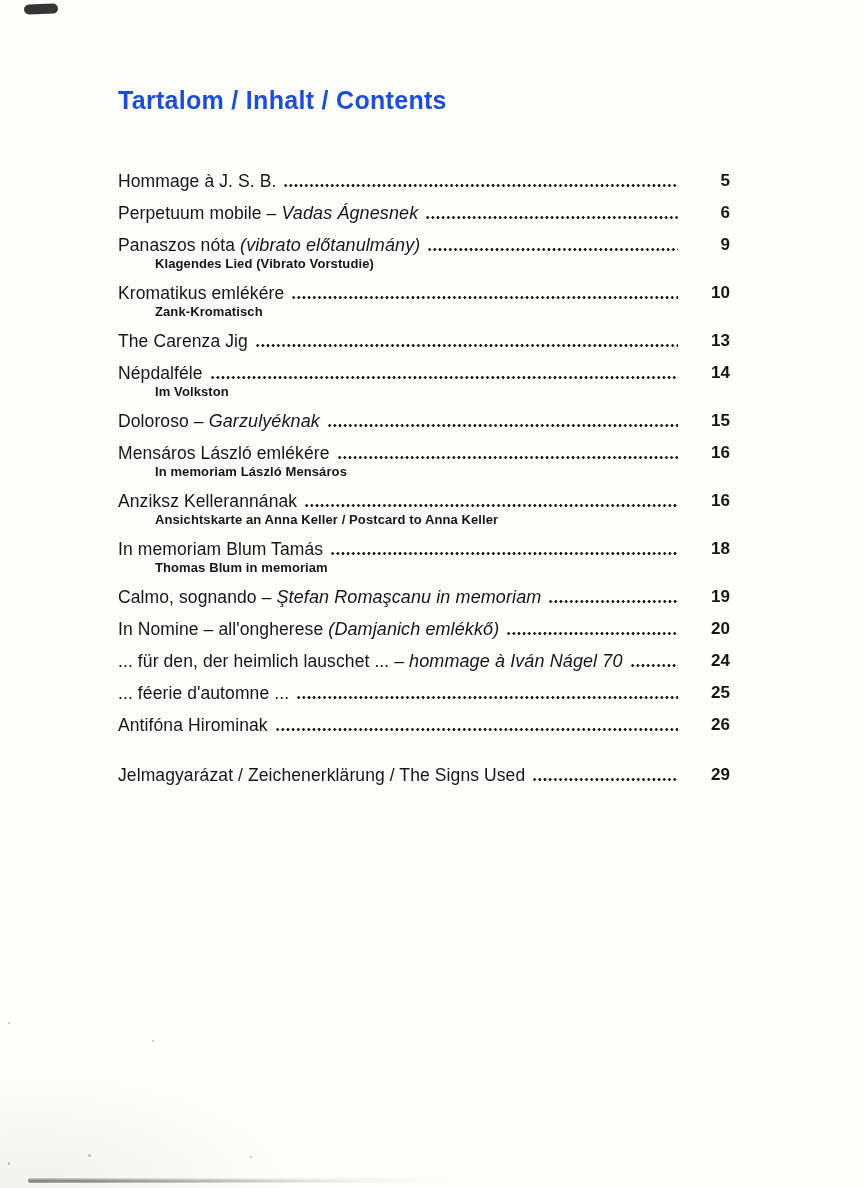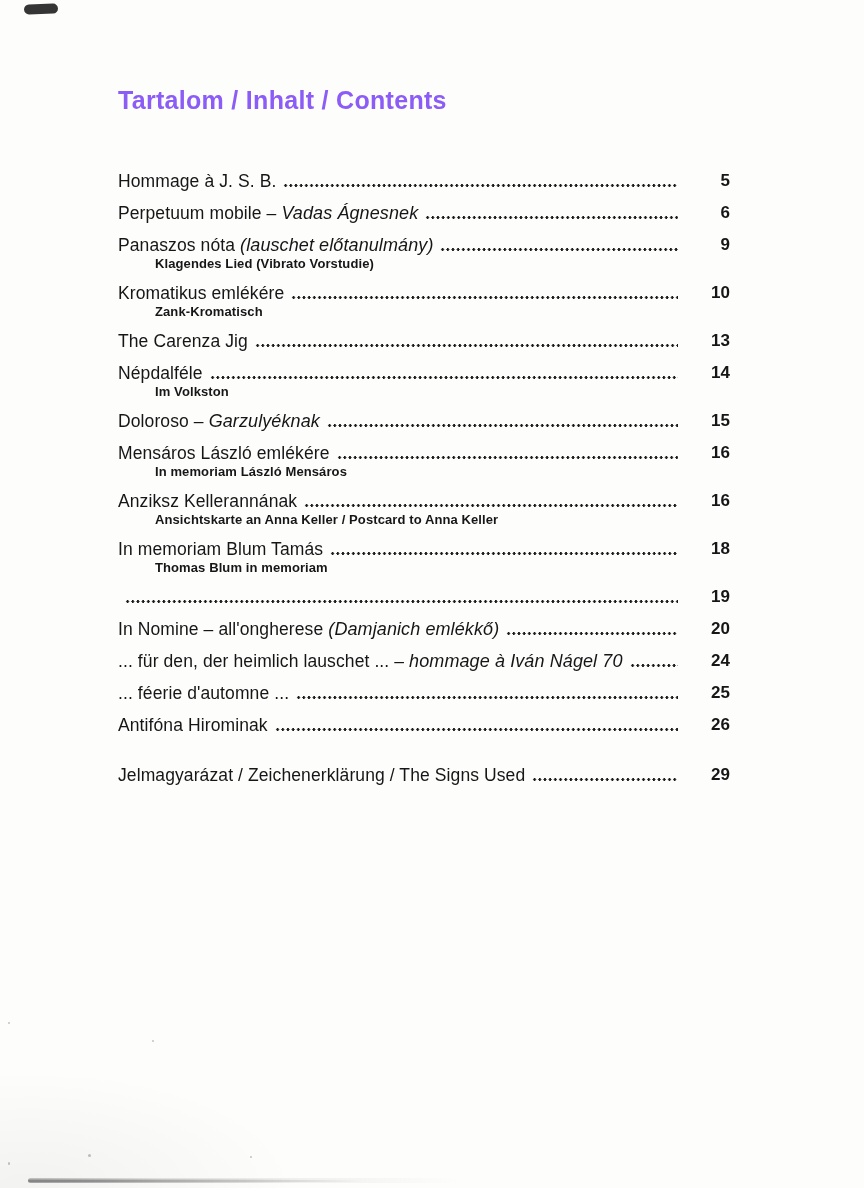--- a/index.html
+++ b/index.html
@@ -26,21 +26,21 @@
     left: 0; bottom: 0;
     width: 300px; height: 120px;
     background: radial-gradient(ellipse at 10% 100%, rgba(0,0,0,0.045), rgba(0,0,0,0) 70%);
     pointer-events: none;
   }
   .title {
     margin: 0;
     font-size: 25px;
     font-weight: 800;
     letter-spacing: 0.3px;
-    color: #8b5cf6;
+    color: #1d4ed8;
     white-space: nowrap;
   }
   .toc {
     margin-top: 56px;
   }
   .entry {
     margin-bottom: 12px;
   }
   .entry.gap-before {
     margin-top: 30px;
@@ -136,21 +136,21 @@
     <div class="row">
       <span class="label"><span class="main">Perpetuum mobile –</span><span class="note">Vadas Ágnesnek</span></span>
       <span class="dots"></span>
       <span class="pagenum">6</span>
     </div>
 
   </div>
 
   <div class="entry">
     <div class="row">
-      <span class="label"><span class="main">Panaszos nóta</span><span class="note">(lauschet előtanulmány)</span></span>
+      <span class="label"><span class="main">Panaszos nóta</span><span class="note">(vibrato előtanulmány)</span></span>
       <span class="dots"></span>
       <span class="pagenum">9</span>
     </div>
     <div class="sub">Klagendes Lied (Vibrato Vorstudie)</div>
   </div>
 
   <div class="entry">
     <div class="row">
       <span class="label"><span class="main">Kromatikus emlékére</span></span>
       <span class="dots"></span>
@@ -209,20 +209,21 @@
     <div class="row">
       <span class="label"><span class="main">In memoriam Blum Tamás</span></span>
       <span class="dots"></span>
       <span class="pagenum">18</span>
     </div>
     <div class="sub">Thomas Blum in memoriam</div>
   </div>
 
   <div class="entry">
     <div class="row">
+      <span class="label"><span class="main">Calmo, sognando –</span><span class="note">Ştefan Romaşcanu in memoriam</span></span>
       <span class="dots"></span>
       <span class="pagenum">19</span>
     </div>
 
   </div>
 
   <div class="entry">
     <div class="row">
       <span class="label"><span class="main">In Nomine – all'ongherese</span><span class="note">(Damjanich emlékkő)</span></span>
       <span class="dots"></span>

